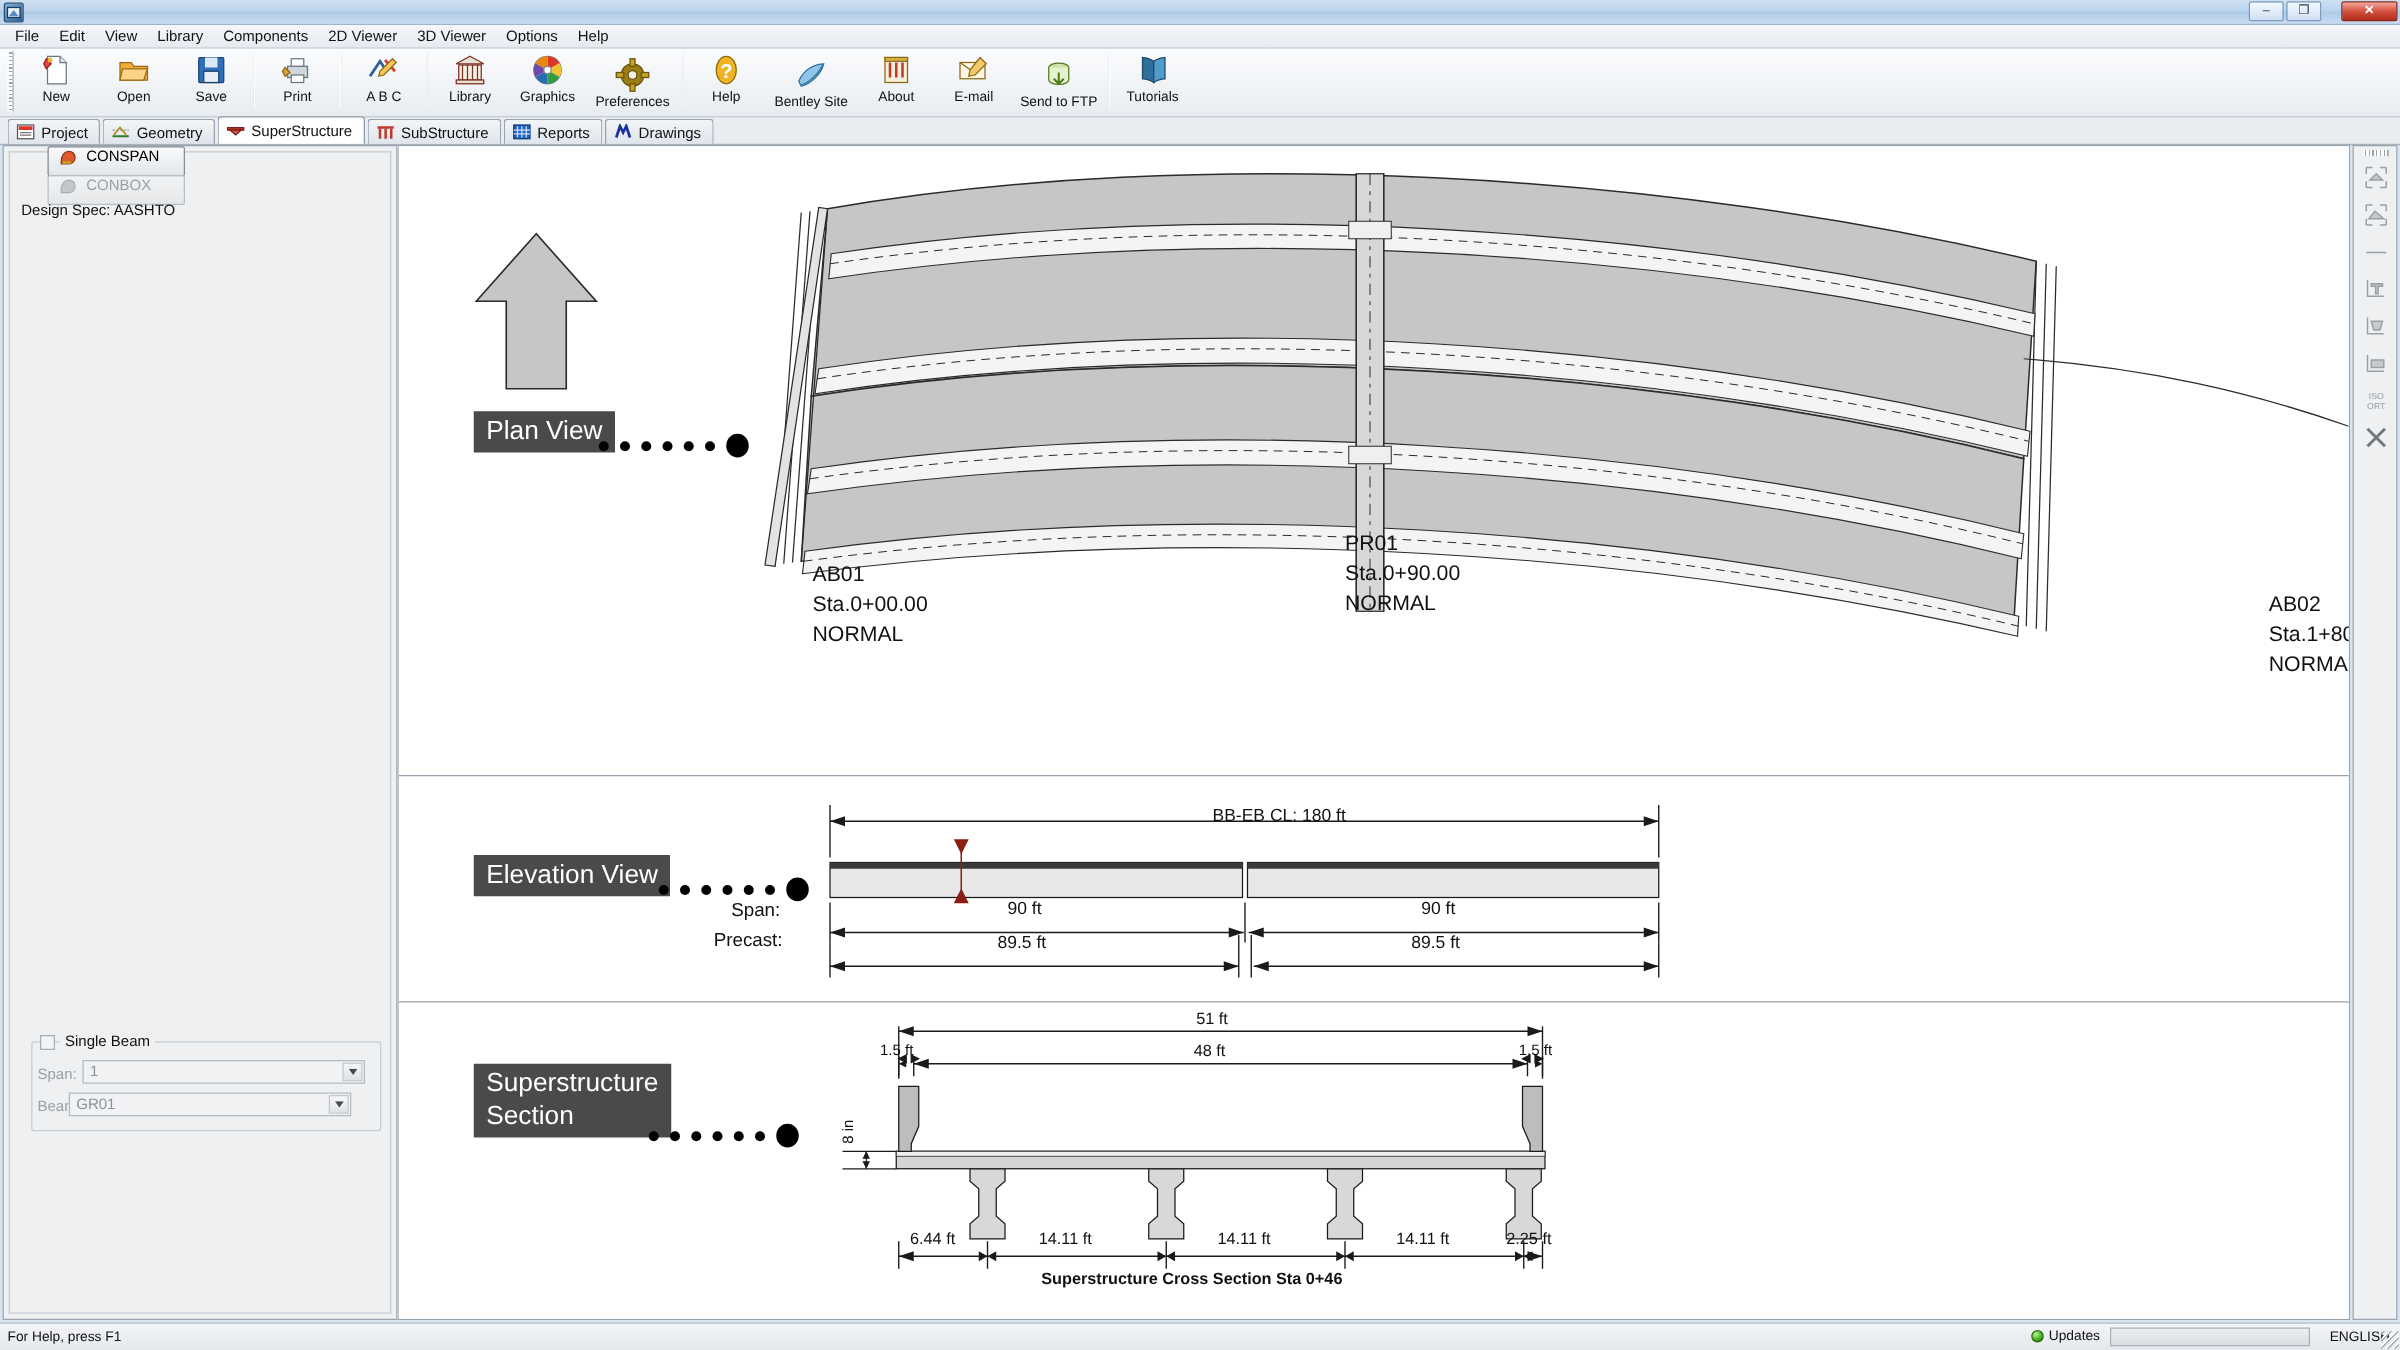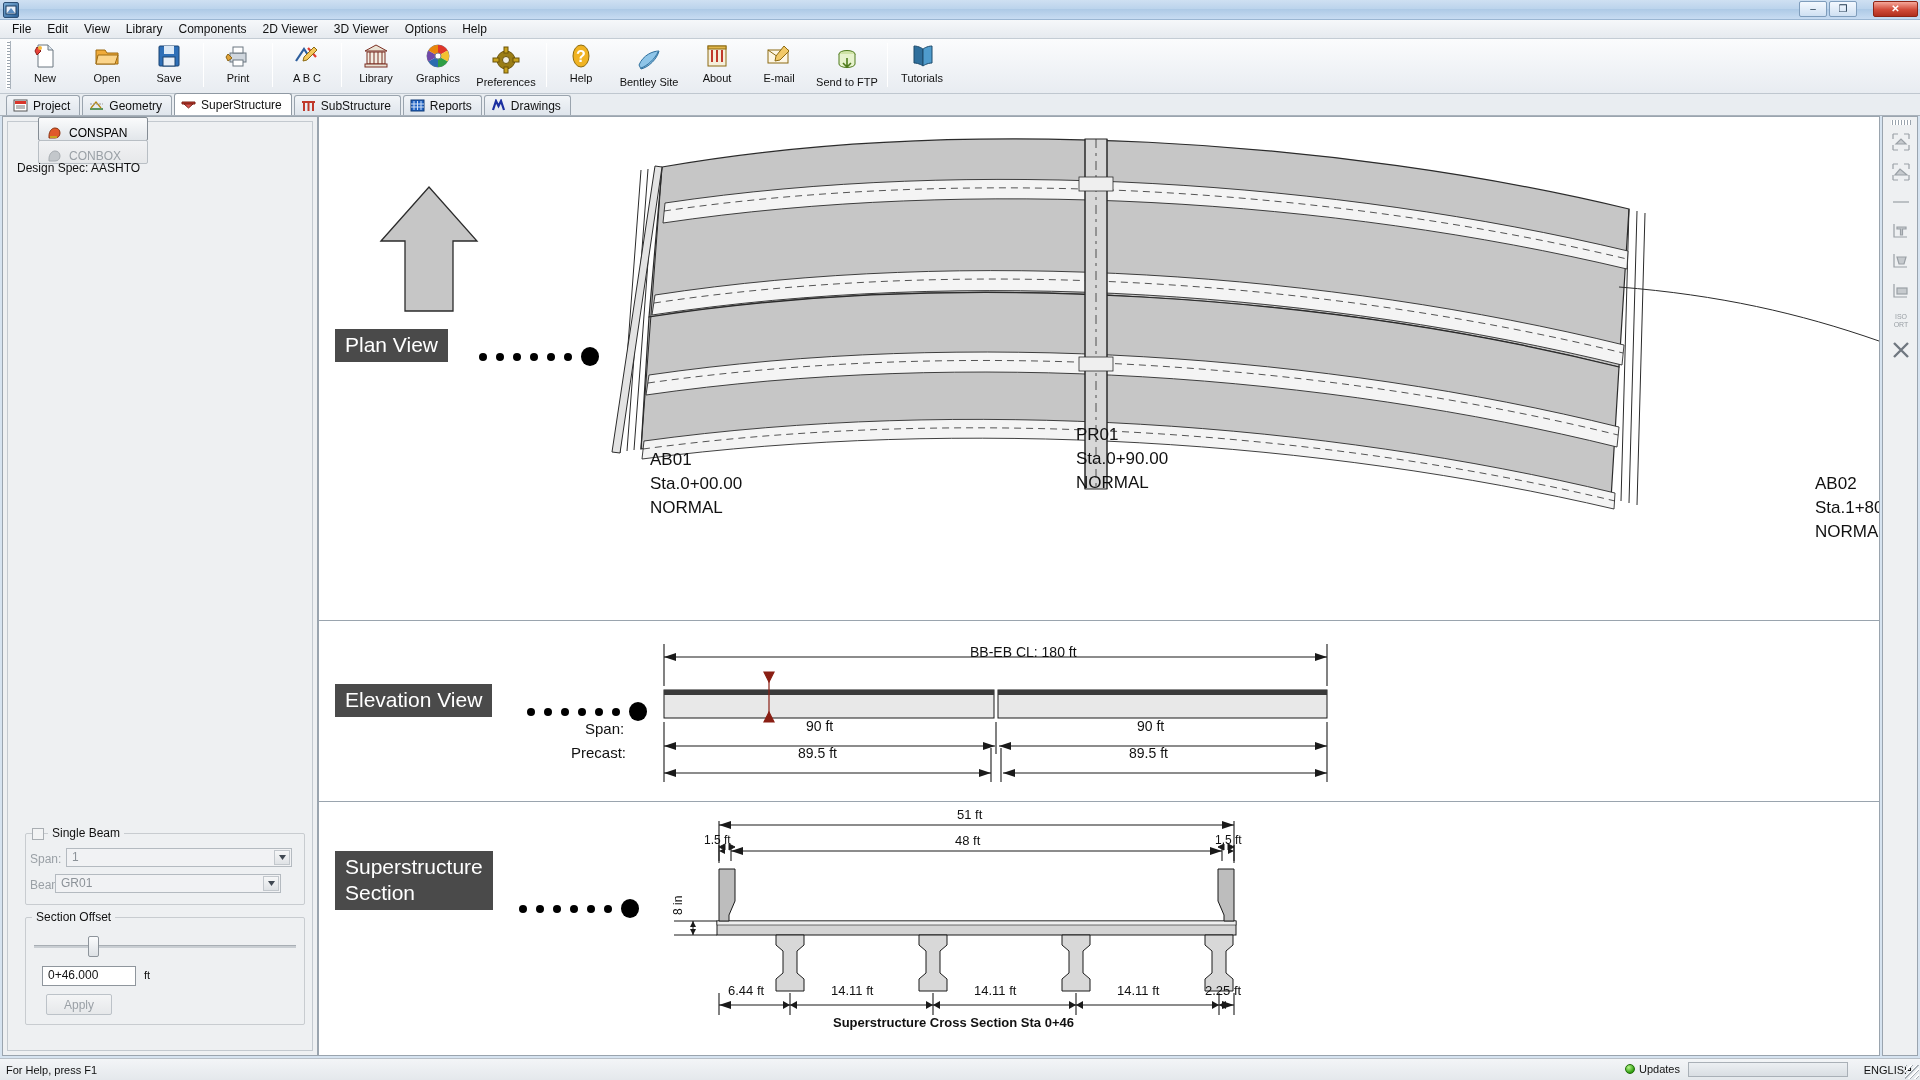--- a/index.html
+++ b/index.html
@@ -95,21 +95,21 @@
   #leftpanel {
     position: absolute; left: 2px; top: 116px; width: 316px; height: 940px;
     background: #eef0f2; border: 1px solid #9aa4ae;
   }
   #leftpanel .inner {
     position: absolute; left: 4px; top: 4px; right: 4px; bottom: 4px;
     background: #eef0f2; border: 1px solid #c3c9cf;
   }
   .bigbtn {
     position: absolute; width: 110px; height: 24px;
-    display: flex; align-items: flex-end; gap: 7px; padding-left: 8px;
+    display: flex; align-items: flex-start; gap: 7px; padding-left: 8px;
     font-size: 12px; border: 1px solid #848c94; border-radius: 2px;
     background: linear-gradient(to bottom,#fafbfc,#e2e6ea);
   }
   .bigbtn.disabled { color: #9aa0a6; border-color: #b8bec4;
                      background: linear-gradient(to bottom,#f1f2f4,#e6e8ea); }
   #designspec { position: absolute; left: 16px; top: 196px; font-size: 12px; color: #111; }
 
   .groupbox {
     position: absolute; border: 1px solid #c8ccd0; border-radius: 2px;
   }
@@ -157,20 +157,21 @@
   }
   .pane { position: absolute; left: 0; width: 1560px; background: #fff; overflow: hidden; }
   #pane-plan { top: 0; height: 504px; border-bottom: 1px solid #9aa4ae; }
   #pane-elev { top: 505px; height: 180px; border-bottom: 1px solid #9aa4ae; }
   #pane-sect { top: 686px; height: 252px; }
 
   .viewtag {
     position: absolute; background: #4a4a4a; color: #fff;
     font-size: 21px; line-height: 26px; padding: 3px 10px 4px 10px;
     white-space: pre-line;
+    margin-left: 44px;
   }
   .dots { position: absolute; display: flex; align-items: center; gap: 9px; }
   .dots i { display: block; width: 8px; height: 8px; border-radius: 50%; background: #000; }
   .dots i.big { width: 18px; height: 19px; }
 
   .anno { position: absolute; font-size: 17px; color: #111; line-height: 24px; white-space: pre-line; }
 
   
   #righttb {
     position: absolute; left: 1882px; top: 116px; width: 36px; height: 940px;
@@ -523,35 +524,20 @@
     <div class="inputbox" style="left:29px; top:40px; width:226px;">
       <span>GR01</span>
       <span class="combo-arrow">
         <svg width="7" height="5" viewBox="0 0 7 5">
             <path d="M0 0h7L3.5 5z" fill="#404852"></path>
           </svg>
       </span>
     </div>
   </div>
 
-  <div class="groupbox" style="left:22px; top:800px; width:280px; height:108px;">
-    <div class="gtitle" style="left:6px;">Section Offset</div>
-
-    <div class="slider-track" style="left:8px; top:27px; width:262px;"></div>
-    <div class="slider-thumb" style="left:62px; top:18px;"></div>
-
-    <div class="inputbox white" style="left:16px; top:48px; width:94px; height:20px;">
-      <span>0+46.000</span>
-    </div>
-    <div class="units" style="left:118px; top:51px;">ft</div>
-
-    <div class="smallbtn" style="left:20px; top:76px;">
-      <span>Apply</span>
-    </div>
-  </div>
 </div>
 
 <div id="canvas-wrap">
 
   <div class="pane" id="pane-plan">
     <svg width="1560" height="504" viewBox="0 0 1560 504">
       <defs>
         <g id="deckband"></g>
       </defs>
 

